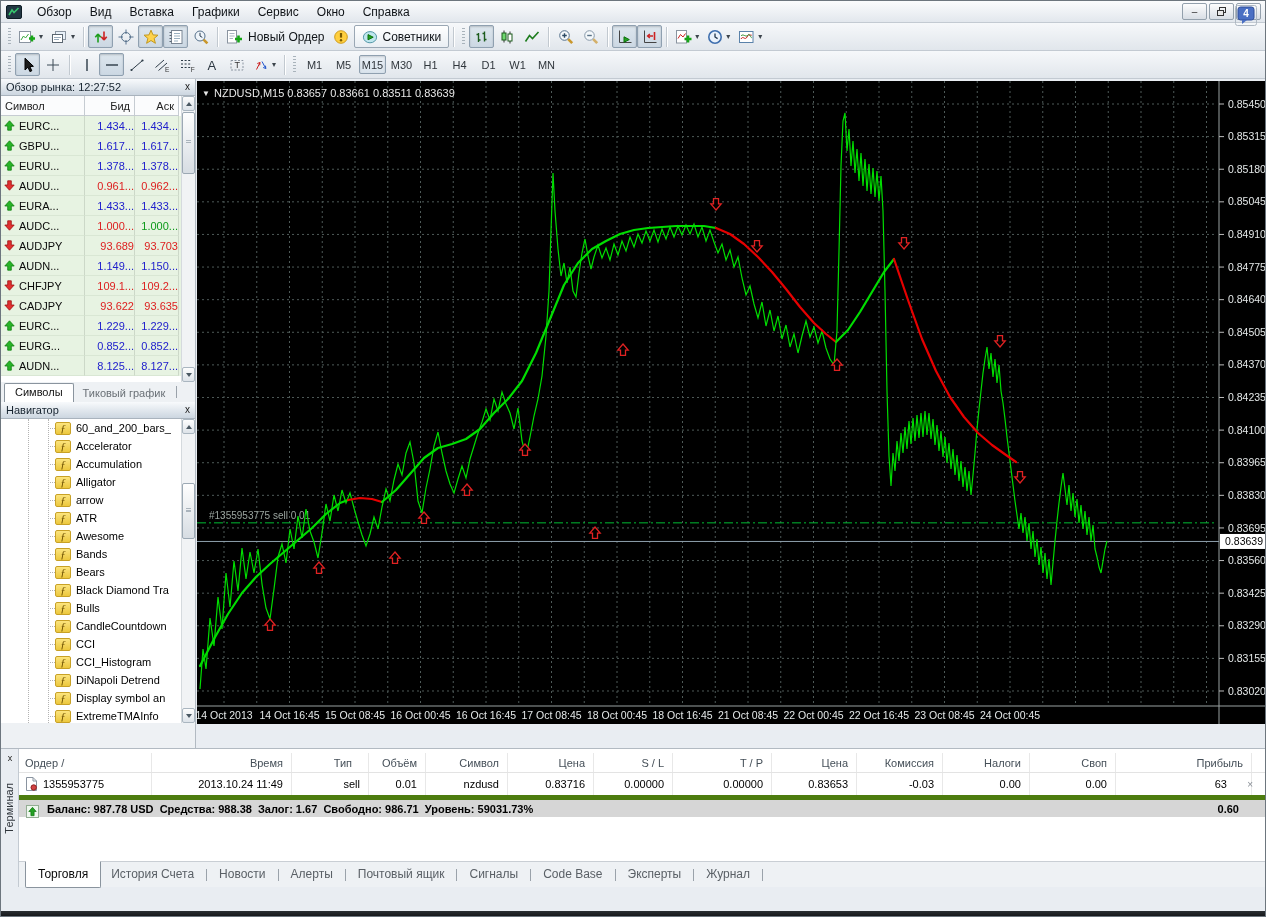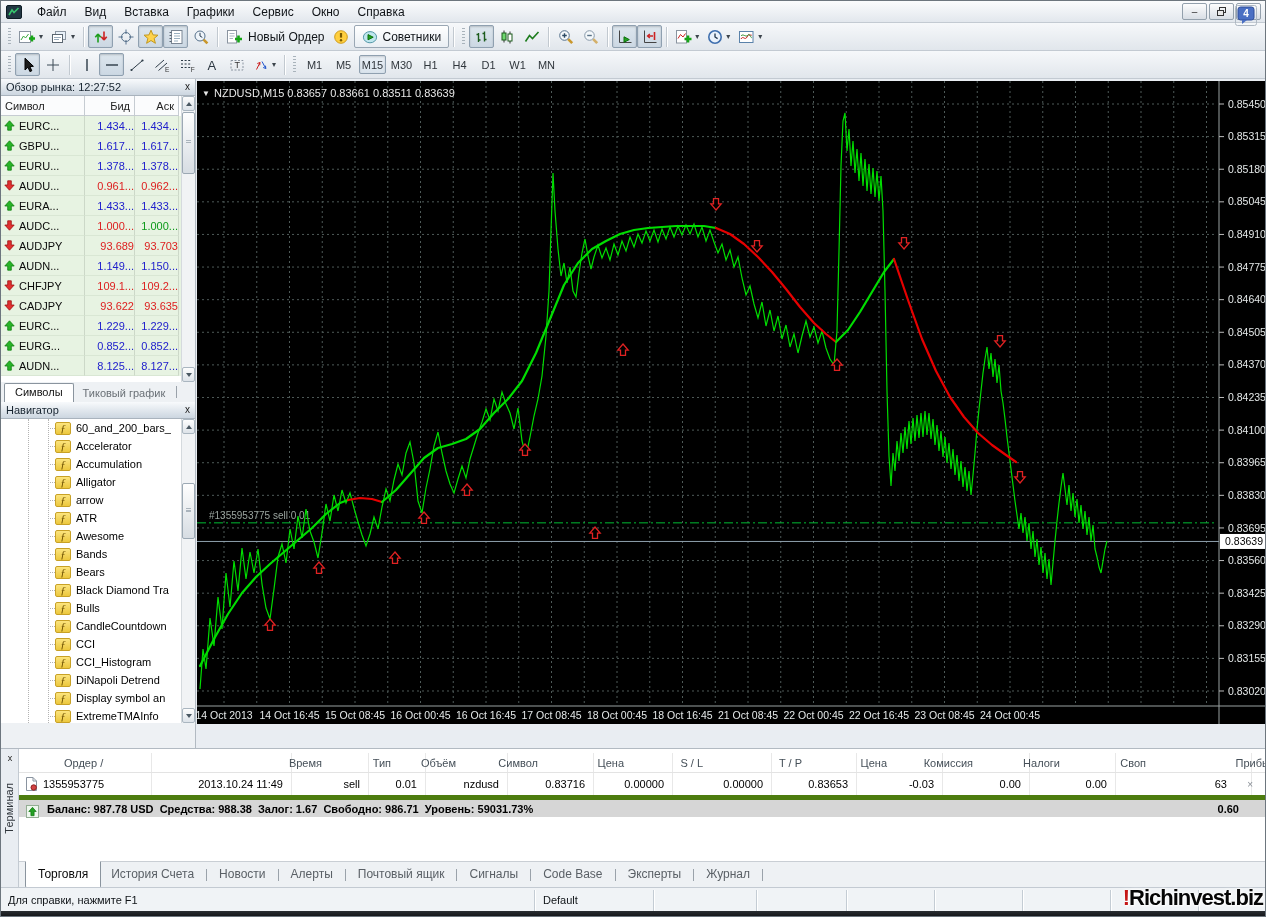--- a/index.html
+++ b/index.html
@@ -108,21 +108,21 @@
     color:#222; display:flex; align-items:center; justify-content:center; }
   .term-vlabel { position:absolute; left:2px; top:34px; writing-mode:vertical-rl;
     transform:rotate(180deg); font-size:11px; color:#30363c; }
   .term-table { position:absolute; left:18px; right:0; top:0; height:113px; }
   .trow { position:absolute; left:0; right:0; }
   .thead { top:4px; height:20px; border-bottom:1px solid #e3e3e3; }
   .tdata { top:24px; height:22px; }
   .tbal  { top:46px; height:22px; background:#d6d6d6; border-top:5px solid #4d7c0f; font-weight:bold; }
   .tcell { position:absolute; top:0; bottom:0; display:flex; align-items:center;
     justify-content:flex-end; padding-right:8px; font-size:11px; color:#000; }
-  .thead .tcell { color:#454f58;margin-left:39px; }
+  .thead .tcell { color:#454f58; }
   .tcell.left { justify-content:flex-start; padding-left:6px; }
   .colline { position:absolute; top:4px; height:64px; width:0; border-left:1px solid #e8e8e8; }
   .row-x { position:absolute; right:12px; top:0; bottom:0; display:flex; align-items:center;
     font-size:10px; color:#8a9098; }
   .bal-text { position:absolute; left:28px; top:0; bottom:0; display:flex; align-items:center;
     font-size:11px; color:#000; white-space:pre; }
   .bal-profit { position:absolute; right:26px; top:0; bottom:0; display:flex; align-items:center; font-size:11px; }
   .bal-icon { position:absolute; left:7px; top:4px; }
   .doc-icon { position:absolute; left:6px; top:3px; }
   .term-tabs { position:absolute; left:18px; right:0; bottom:0; height:26px; background:#eef1f4;
@@ -150,21 +150,21 @@
 <div id="app">
 
   <div class="menubar">
     <span class="applogo">
         <svg width="16" height="16">
           <rect x="0.5" y="1.5" width="15" height="13" rx="1.5" fill="#223642" stroke="#0e1c24"></rect>
           <path d="M3 11 L6 6 L8 8.5 L12.5 4" stroke="#38c46e" stroke-width="1.6" fill="none"></path>
         </svg>
       </span>
     <div id="menu-items" style="display:flex;">
-        <span class="menu-item">Файл</span>
+        <span class="menu-item">Обзор</span>
         <span class="menu-item">Вид</span>
         <span class="menu-item">Вставка</span>
         <span class="menu-item">Графики</span>
         <span class="menu-item">Сервис</span>
         <span class="menu-item">Окно</span>
         <span class="menu-item">Справка</span>
       </div>
     <div class="winbtns">
       <div class="winbtn">–</div>
       <div class="winbtn">
@@ -961,29 +961,14 @@
         <div class="ttab-div"></div>
         <div class="ttab">Code Base</div>
         <div class="ttab-div"></div>
         <div class="ttab">Эксперты</div>
         <div class="ttab-div"></div>
         <div class="ttab">Журнал</div>
         <div class="ttab-div"></div>
       </div>
   </div>
 
-  <div class="statusbar">
-    <span class="sb-help">Для справки, нажмите F1</span>
-    <span class="sb-default">Default</span>
-    <div id="sb-seps">
-        <div class="sb-sep" style="left: 533px;"></div>
-        <div class="sb-sep" style="left: 652px;"></div>
-        <div class="sb-sep" style="left: 755px;"></div>
-        <div class="sb-sep" style="left: 845px;"></div>
-        <div class="sb-sep" style="left: 933px;"></div>
-        <div class="sb-sep" style="left: 1021px;"></div>
-        <div class="sb-sep" style="left: 1109px;"></div>
-        <div class="sb-sep" style="left: 1197px;"></div>
-      </div>
-    <span class="watermark"><span class="wm-prefix">!</span><span>Richinvest.biz</span></span>
-  </div>
   <div class="bottomstrip"></div>
 </div>
 
 </body></html>

